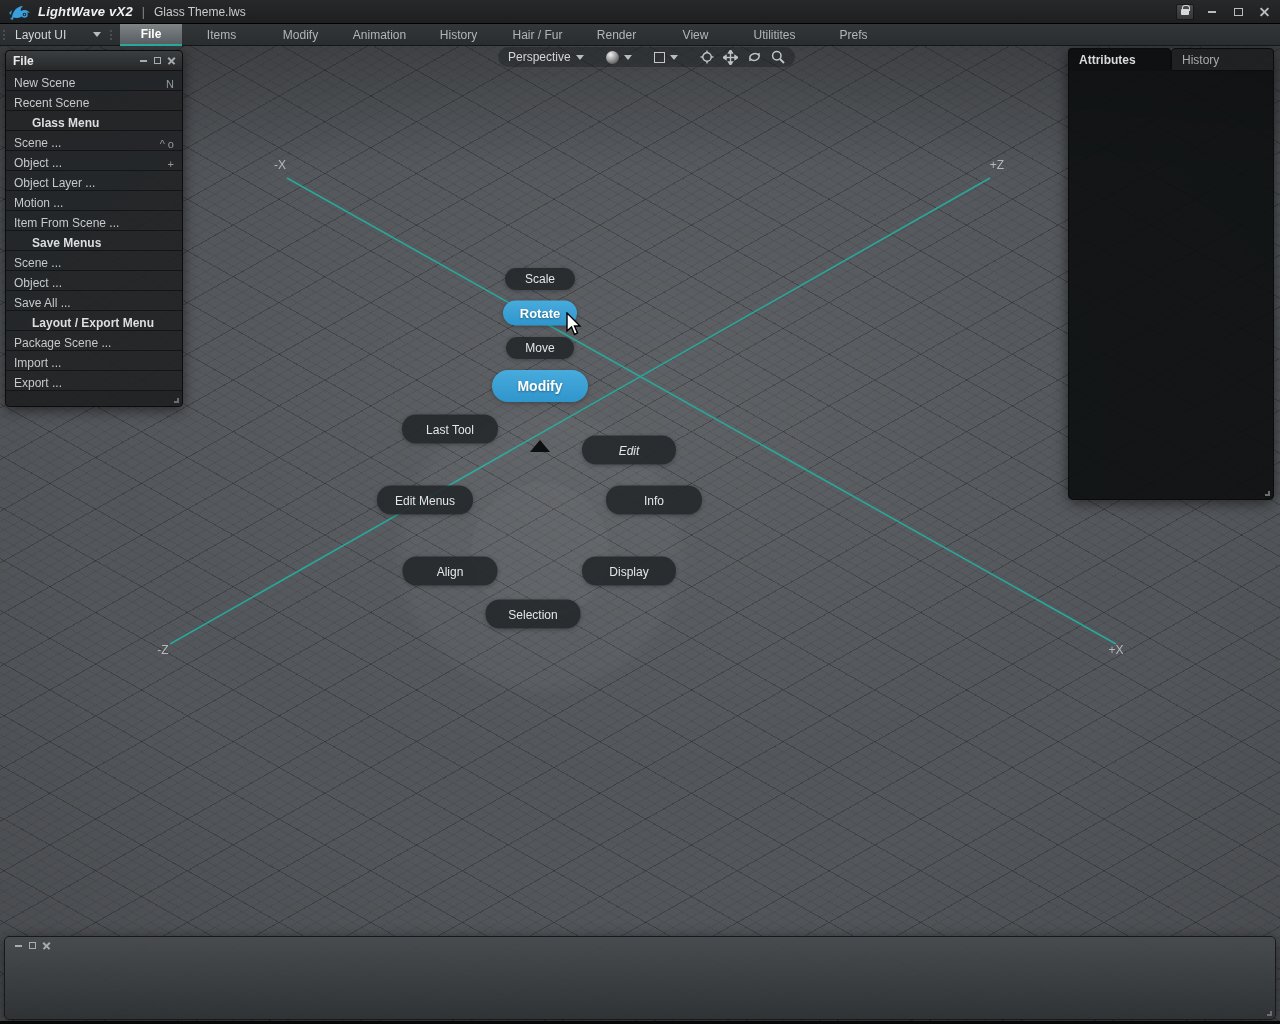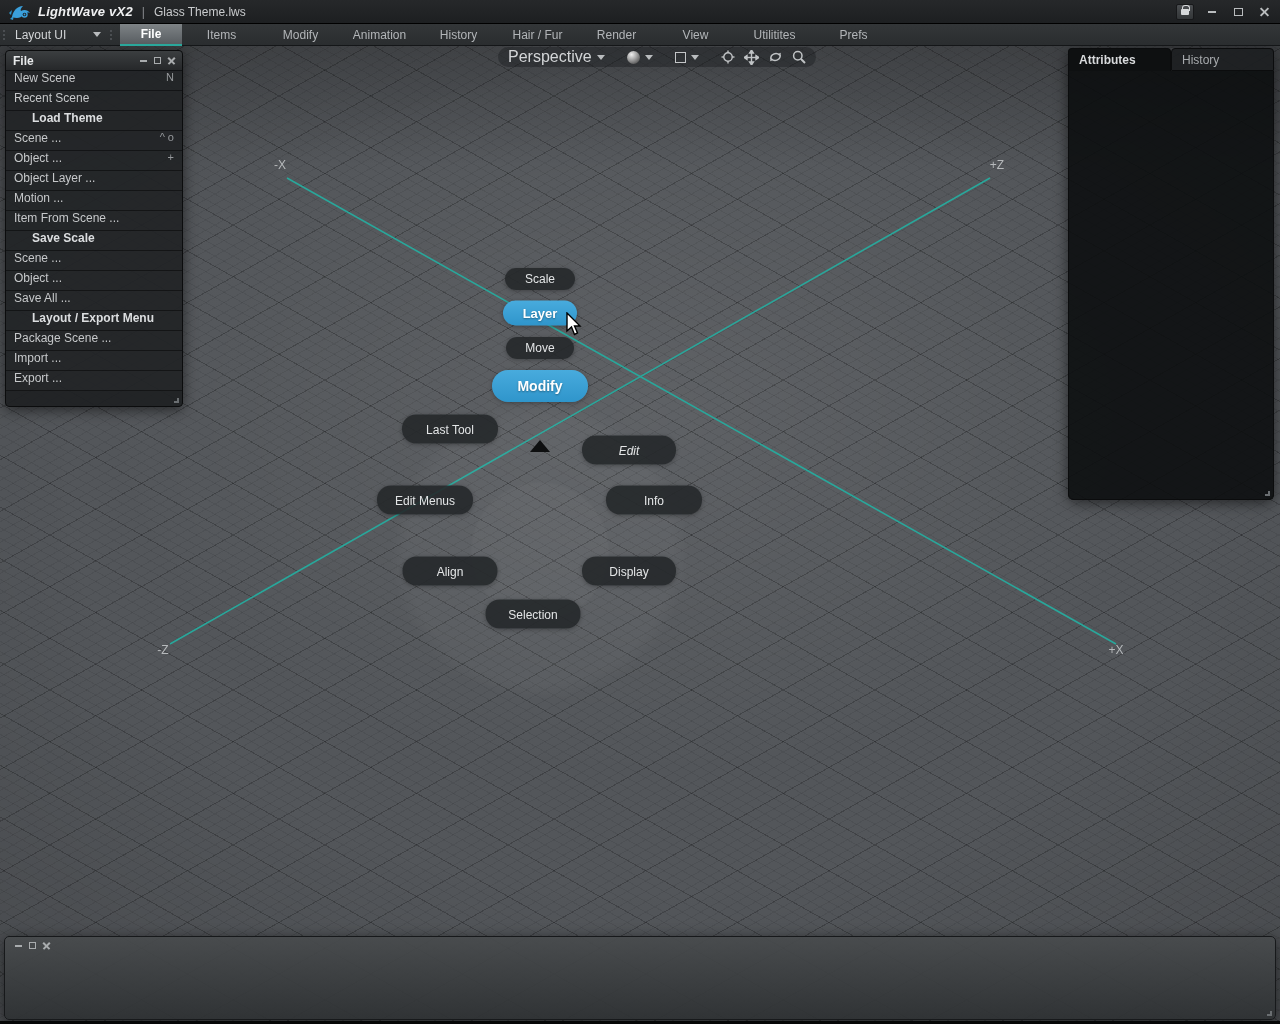--- a/index.html
+++ b/index.html
@@ -62,21 +62,21 @@
   .axes { position:absolute; inset:0; }
   .axis-label { position:absolute; transform:translate(-50%,-50%); color:#b6b9bb; font-size:12px; }
   .pie-glow { position:absolute; left:540px; top:505px; width:340px; height:340px;
     transform:translate(-50%,-50%); border-radius:50%;
     background:radial-gradient(circle, rgba(255,255,255,0.055) 0 28%, rgba(255,255,255,0.03) 29% 55%, rgba(255,255,255,0) 62%); }
 
   
   .vp-toolbar { position:absolute; left:498px; top:47px; height:20px;
     display:flex; align-items:center; gap:8px; padding:0 10px;
     background:rgba(22,24,26,0.38); border-radius:10px; z-index:20; }
-  .vp-toolbar .txt { color:#d3d5d7; font-size:16px;text-align:right; }
+  .vp-toolbar .txt { color:#d3d5d7; font-size:12px;text-align:right; }
   .vp-group { display:flex; align-items:center; gap:5px; }
   .sphere { width:13px; height:13px; border-radius:50%;
     background:radial-gradient(circle at 35% 28%, #efefef, #a9a9a9 38%, #5b5b5b 78%, #3e3e3e); }
   .wiresq { width:11px; height:11px; border:1.5px solid #c4c6c8; }
   .vp-icon { display:flex; align-items:center; }
   .vp-toolbar svg { display:block; }
 
   
   .panel-shadow { box-shadow:0 3px 14px rgba(0,0,0,0.55);border-radius:9px; }
 
@@ -85,21 +85,21 @@
   .fp-header { height:20px; display:flex; align-items:center; padding:0 7px;
     background:linear-gradient(#3b3e40,#26282a); border-bottom:1px solid #101214;
     border-radius:4px 4px 0 0; }
   .fp-title { color:#e8eaeb; font-size:12px; font-weight:bold; flex:1; }
   .mini-ctl { display:flex; gap:7px; align-items:center; }
   .mc-min { width:7px; height:2px; background:#a9acae; }
   .mc-max { width:7px; height:7px; border:1.2px solid #a9acae; }
   .mc-x { position:relative; width:7px; height:7px; }
   .mc-x:before,.mc-x:after { content:""; position:absolute; left:-1px; top:2.6px; width:9px; height:1.6px; background:#a9acae; }
   .mc-x:before { transform:rotate(45deg); } .mc-x:after { transform:rotate(-45deg); }
-  .fp-row { height:20px; display:flex; align-items:flex-start; padding:0 8px;
+  .fp-row { height:20px; display:flex; align-items:flex-end; padding:0 8px;
     border-bottom:1px solid rgba(0,0,0,0.45); font-size:12px; color:#c6c8ca;
     background:rgba(255,255,255,0.015); }
   .fp-row .lbl { flex:1; white-space:nowrap; }
   .fp-row .sc { color:#96999c; font-size:11px; }
   .fp-row.hdr { color:#dcdee0; font-weight:bold; padding-left:26px; }
   .fp-empty { height:15px; position:relative; }
   .gripcorner { position:absolute; right:3px; bottom:3px; width:5px; height:5px;
     border-right:2px solid #6a6e71; border-bottom:2px solid #6a6e71; }
 
   .right-panel { position:absolute; left:1068px; top:48px; width:206px; height:452px; z-index:30; }
@@ -270,41 +270,41 @@
       </span>
     </div>
     <div class="fp-row">
       <span class="lbl">New Scene</span>
       <span class="sc">N</span>
     </div>
     <div class="fp-row">
       <span class="lbl">Recent Scene</span>
     </div>
     <div class="fp-row hdr">
-      <span class="lbl">Load Theme</span>
+      <span class="lbl">Glass Menu</span>
     </div>
     <div class="fp-row">
       <span class="lbl">Scene ...</span>
       <span class="sc">^ o</span>
     </div>
     <div class="fp-row">
       <span class="lbl">Object ...</span>
       <span class="sc">+</span>
     </div>
     <div class="fp-row">
       <span class="lbl">Object Layer ...</span>
     </div>
     <div class="fp-row">
       <span class="lbl">Motion ...</span>
     </div>
     <div class="fp-row">
       <span class="lbl">Item From Scene ...</span>
     </div>
     <div class="fp-row hdr">
-      <span class="lbl">Save Scale</span>
+      <span class="lbl">Save Menus</span>
     </div>
     <div class="fp-row">
       <span class="lbl">Scene ...</span>
     </div>
     <div class="fp-row">
       <span class="lbl">Object ...</span>
     </div>
     <div class="fp-row">
       <span class="lbl">Save All ...</span>
     </div>
@@ -330,21 +330,21 @@
       <div class="rp-tab active">Attributes</div>
       <div class="rp-tab">History</div>
     </div>
     <div class="rp-body">
       <span class="gripcorner"></span>
     </div>
   </div>
 
   <div class="pie-tri"></div>
   <div class="pie-btn" style="left:540px;top:279px;width:70px;height:22px;">Scale</div>
-  <div class="pie-btn blue" style="left:540px;top:313px;width:74px;height:25px;font-size:13px;">Layer</div>
+  <div class="pie-btn blue" style="left:540px;top:313px;width:74px;height:25px;font-size:13px;">Rotate</div>
   <div class="pie-btn" style="left:540px;top:348px;width:68px;height:22px;">Move</div>
   <div class="pie-btn blue" style="left:540px;top:386px;width:96px;height:32px;font-size:14px;border-radius:16px;">Modify</div>
   <div class="pie-btn" style="left:450px;top:429px;width:96px;height:29px;">Last Tool</div>
   <div class="pie-btn" style="left:629px;top:450px;width:94px;height:29px;font-style:italic;">Edit</div>
   <div class="pie-btn" style="left:425px;top:500px;width:96px;height:29px;">Edit Menus</div>
   <div class="pie-btn" style="left:654px;top:500px;width:96px;height:29px;">Info</div>
   <div class="pie-btn" style="left:450px;top:571px;width:95px;height:29px;">Align</div>
   <div class="pie-btn" style="left:629px;top:571px;width:94px;height:29px;">Display</div>
   <div class="pie-btn" style="left:533px;top:614px;width:95px;height:29px;">Selection</div>
 

